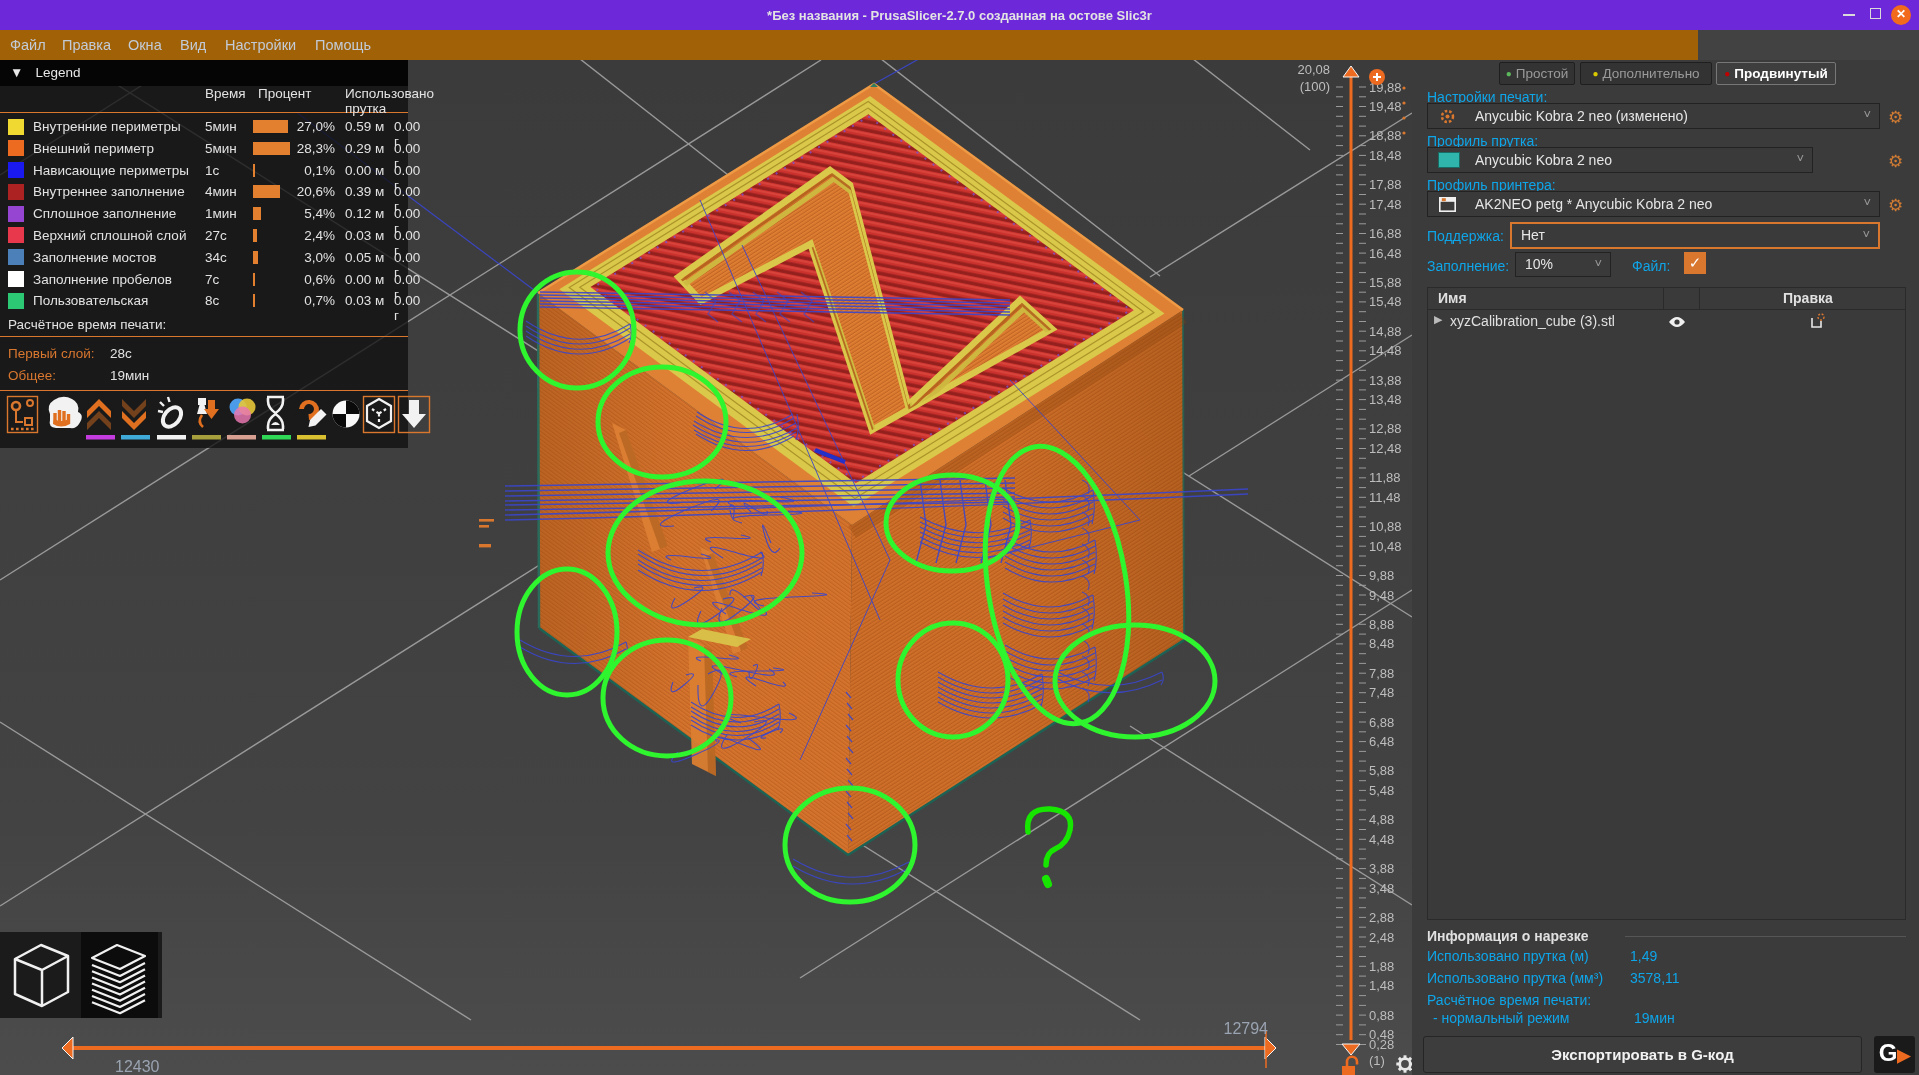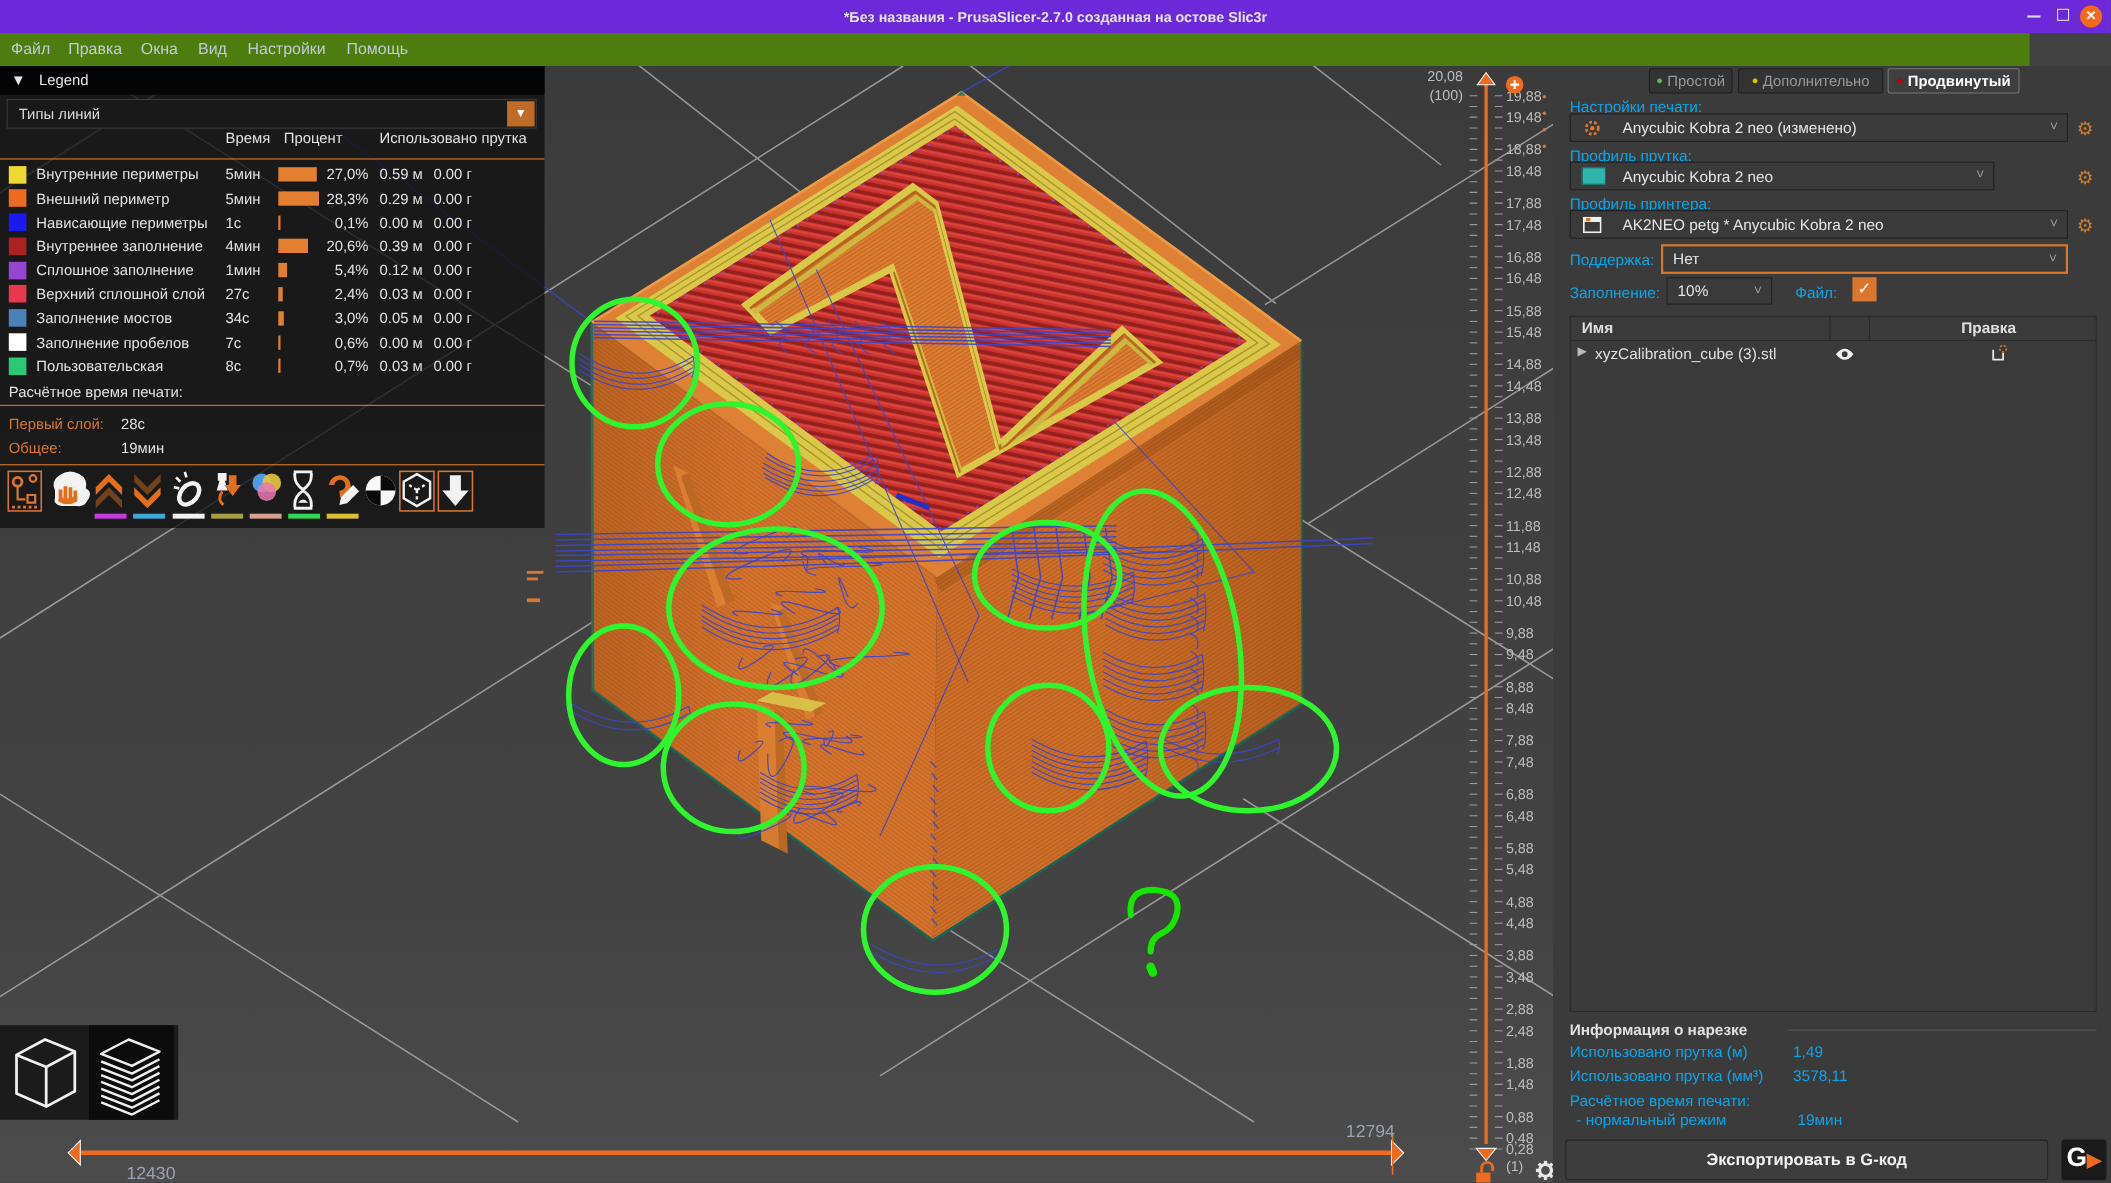--- a/index.html
+++ b/index.html
@@ -1,20 +1,20 @@
 <!DOCTYPE html>
 <html><head><meta charset="utf-8"><style>
 *{margin:0;padding:0;box-sizing:border-box}
 html,body{width:1919px;height:1075px;overflow:hidden;background:#424242;font-family:"Liberation Sans",sans-serif}
 .abs{position:absolute}
 #titlebar{position:absolute;left:0;top:0;width:1919px;height:30px;background:#6d28d9;color:#e3e3e3;font-size:13px;font-weight:bold}
 #titlebar .t{position:absolute;left:0;right:0;top:8px;text-align:center}
-#menubar{position:absolute;left:0;top:30px;width:1845px;height:30px;background:#4d7c0f;color:#c3cbd8;font-size:14.5px}
+#menubar{position:absolute;left:0;top:30px;width:1698px;height:30px;background:#a16207;color:#c3cbd8;font-size:14.5px}
 #menubar span{position:absolute;top:7px}
-#legend{position:absolute;left:0;top:60px;width:495px;background:rgba(16,16,16,0.78);color:#e2e2e2}
+#legend{position:absolute;left:0;top:60px;width:408px;background:rgba(16,16,16,0.78);color:#e2e2e2}
 #legendbar{height:26px;background:#050505;color:#e8e8e8;font-size:13.5px;line-height:26px}
 .lrow{position:relative;height:21.8px;font-size:13.5px}
 .lrow .sw{position:absolute;left:8px;top:2.5px;width:16px;height:16px}
 .lrow .nm{position:absolute;left:33px;top:3px}
 .lrow .tm{position:absolute;left:205px;top:3px}
 .lrow .bar{position:absolute;left:253px;top:4px;height:13px;background:#e2802f}
 .lrow .pc{position:absolute;left:295px;width:40px;top:3px;text-align:right}
 .lrow .m1{position:absolute;left:345px;top:3px}
 .lrow .m2{position:absolute;left:394px;top:3px}
 #rpanel{position:absolute;left:1412px;top:60px;width:507px;height:1015px;background:#3b3b3b;color:#e0e0e0;font-size:14px}
@@ -639,24 +639,20 @@
 </g>
 <g fill="#d9772f">
       <circle cx="1404" cy="28" r="1.6"></circle>
       <circle cx="1404" cy="43" r="1.6"></circle>
       <circle cx="1404" cy="58" r="1.6"></circle>
       <circle cx="1404" cy="73" r="1.6"></circle>
     </g>
 </svg>
 <div id="legend">
 <div id="legendbar"><span style="margin-left:10px">▼</span><span style="margin-left:12px">Legend</span></div>
-<div style="position:relative;height:32px">
-<div style="position:absolute;left:6px;top:4px;width:482px;height:27px;background:#191919;border:1px solid #3a3a3a;color:#dadada;font-size:13.5px;line-height:25px;padding-left:10px">Типы линий
-<div style="position:absolute;right:1px;top:1px;width:25px;height:23px;background:#bf6b28;color:#fff;text-align:center;line-height:23px;font-size:11px">▼</div></div>
-    </div>
 <div style="position:relative;height:24px;font-size:13.5px">
 <span style="position:absolute;left:205px">Время</span>
       <span style="position:absolute;left:258px">Процент</span>
       <span style="position:absolute;left:345px">Использовано прутка</span>
     </div>
 <div style="height:2px;border-top:1.5px solid #d9772f;margin:2px 0 2px 0"></div>
 <div class="lrow">
 <div class="sw" style="background:#f0d930"></div>
 <div class="nm">Внутренние периметры</div>
       <div class="tm">5мин</div>

